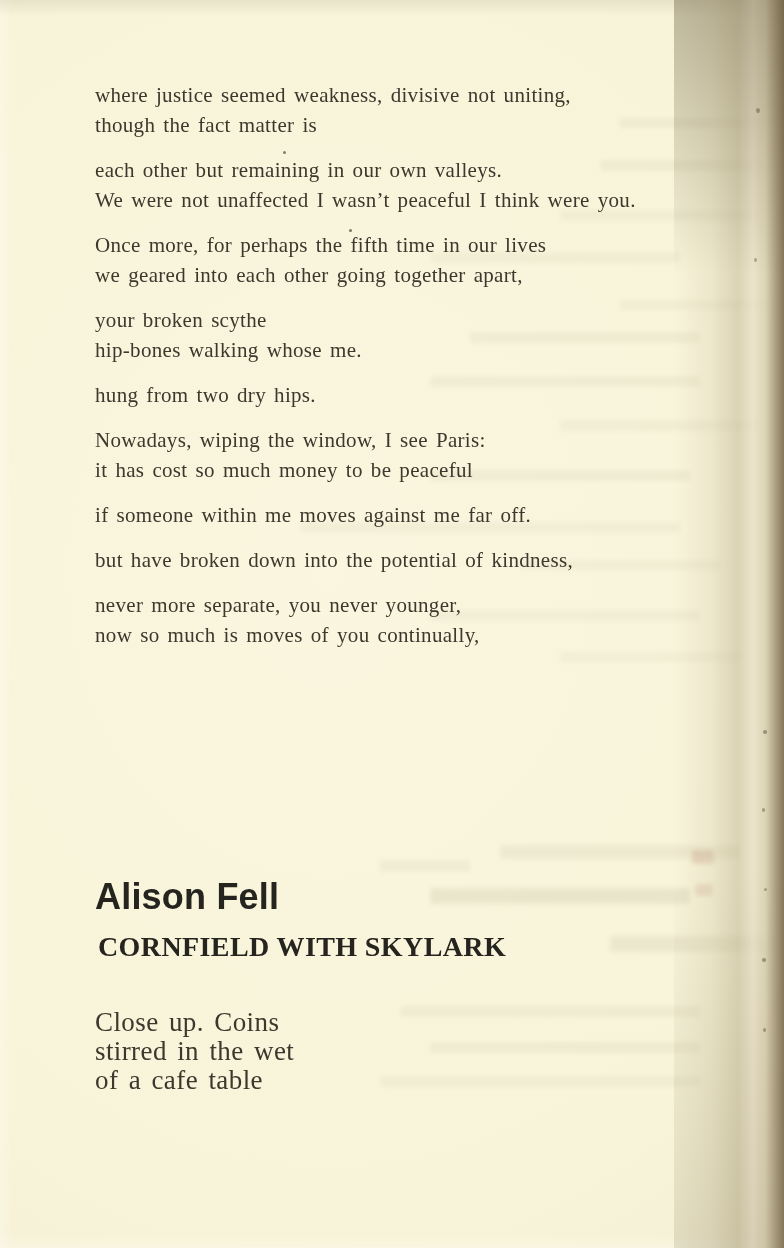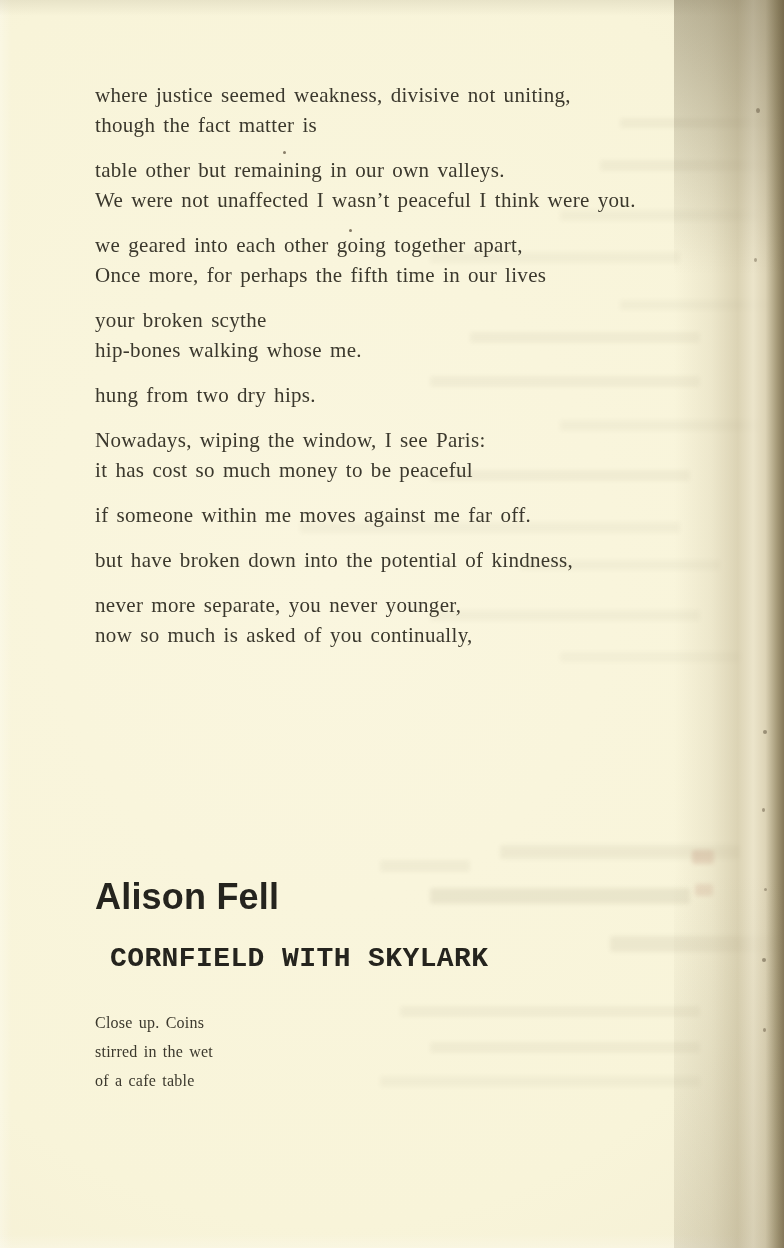--- a/index.html
+++ b/index.html
@@ -29,31 +29,31 @@
   .gutter::after{
     content:"";position:absolute;inset:0;
     background:linear-gradient(180deg,
       rgba(96,84,56,.38) 0%,
       rgba(96,84,56,0) 22%,
       rgba(96,84,56,0) 70%,
       rgba(130,118,88,.18) 100%);
   }
   .poem{position:absolute;left:95px;width:600px;color:#3b382d;}
   #poem-excerpt{top:80px;font-size:21px;line-height:30px;letter-spacing:.015em;word-spacing:.12em;}
-  #poem-next{top:1008px;font-size:16px;line-height:29px;letter-spacing:.015em;word-spacing:.12em;}
+  #poem-next{top:1008px;font-size:27px;line-height:29px;letter-spacing:.015em;word-spacing:.12em;}
   .stanza{margin:0 0 15px 0;}
   .poem-line{white-space:nowrap;}
   .author{
     position:absolute;left:95px;top:882px;margin:0;
     font-family:"Liberation Sans", sans-serif;font-weight:bold;
     font-size:36px;line-height:30px;color:#25241e;letter-spacing:.2px;
   }
   .poem-title{
-    position:absolute;left:95px;top:929px;margin:15px;
-    font-family:Liberation Mono, monospace;font-weight:bold;
+    position:absolute;left:95px;top:929px;margin:3px;
+    font-family:Liberation Serif, serif;font-weight:bold;
     font-size:28px;line-height:30px;color:#25241e;letter-spacing:.4px;
   }
   
   .ghost{position:absolute;background:#877e62;filter:blur(2px);border-radius:3px;pointer-events:none;}
   .ghost.red{background:#b06a58;}
   
   .speck{position:absolute;border-radius:50%;background:#584c38;pointer-events:none;}
 </style>
 </head>
 <body>
@@ -82,47 +82,47 @@
   <div class="ghost" style="left:380px;top:1076px;width:320px;height:11px;opacity:.06"></div>
   <div class="ghost red" style="left:692px;top:850px;width:22px;height:14px;opacity:.22"></div>
   <div class="ghost red" style="left:695px;top:884px;width:18px;height:12px;opacity:.18"></div>
 
   <div class="poem" id="poem-excerpt">
       <div class="stanza">
         <div class="poem-line">where justice seemed weakness, divisive not uniting,</div>
         <div class="poem-line">though the fact matter is</div>
       </div>
       <div class="stanza">
-        <div class="poem-line">table other but remaining in our own valleys.</div>
+        <div class="poem-line">each other but remaining in our own valleys.</div>
         <div class="poem-line">We were not unaffected I wasn’t peaceful I think were you.</div>
       </div>
       <div class="stanza">
+        <div class="poem-line">Once more, for perhaps the fifth time in our lives</div>
         <div class="poem-line">we geared into each other going together apart,</div>
-        <div class="poem-line">Once more, for perhaps the fifth time in our lives</div>
       </div>
       <div class="stanza">
         <div class="poem-line">your broken scythe</div>
         <div class="poem-line">hip-bones walking whose me.</div>
       </div>
       <div class="stanza">
         <div class="poem-line">hung from two dry hips.</div>
       </div>
       <div class="stanza">
         <div class="poem-line">Nowadays, wiping the window, I see Paris:</div>
         <div class="poem-line">it has cost so much money to be peaceful</div>
       </div>
       <div class="stanza">
         <div class="poem-line">if someone within me moves against me far off.</div>
       </div>
       <div class="stanza">
         <div class="poem-line">but have broken down into the potential of kindness,</div>
       </div>
       <div class="stanza">
         <div class="poem-line">never more separate, you never younger,</div>
-        <div class="poem-line">now so much is asked of you continually,</div>
+        <div class="poem-line">now so much is moves of you continually,</div>
       </div>
     </div>
 
   <h2 class="author">Alison Fell</h2>
   <h3 class="poem-title">CORNFIELD WITH SKYLARK</h3>
 
   <div class="poem" id="poem-next">
       <div class="stanza">
         <div class="poem-line">Close up. Coins</div>
         <div class="poem-line">stirred in the wet</div>

